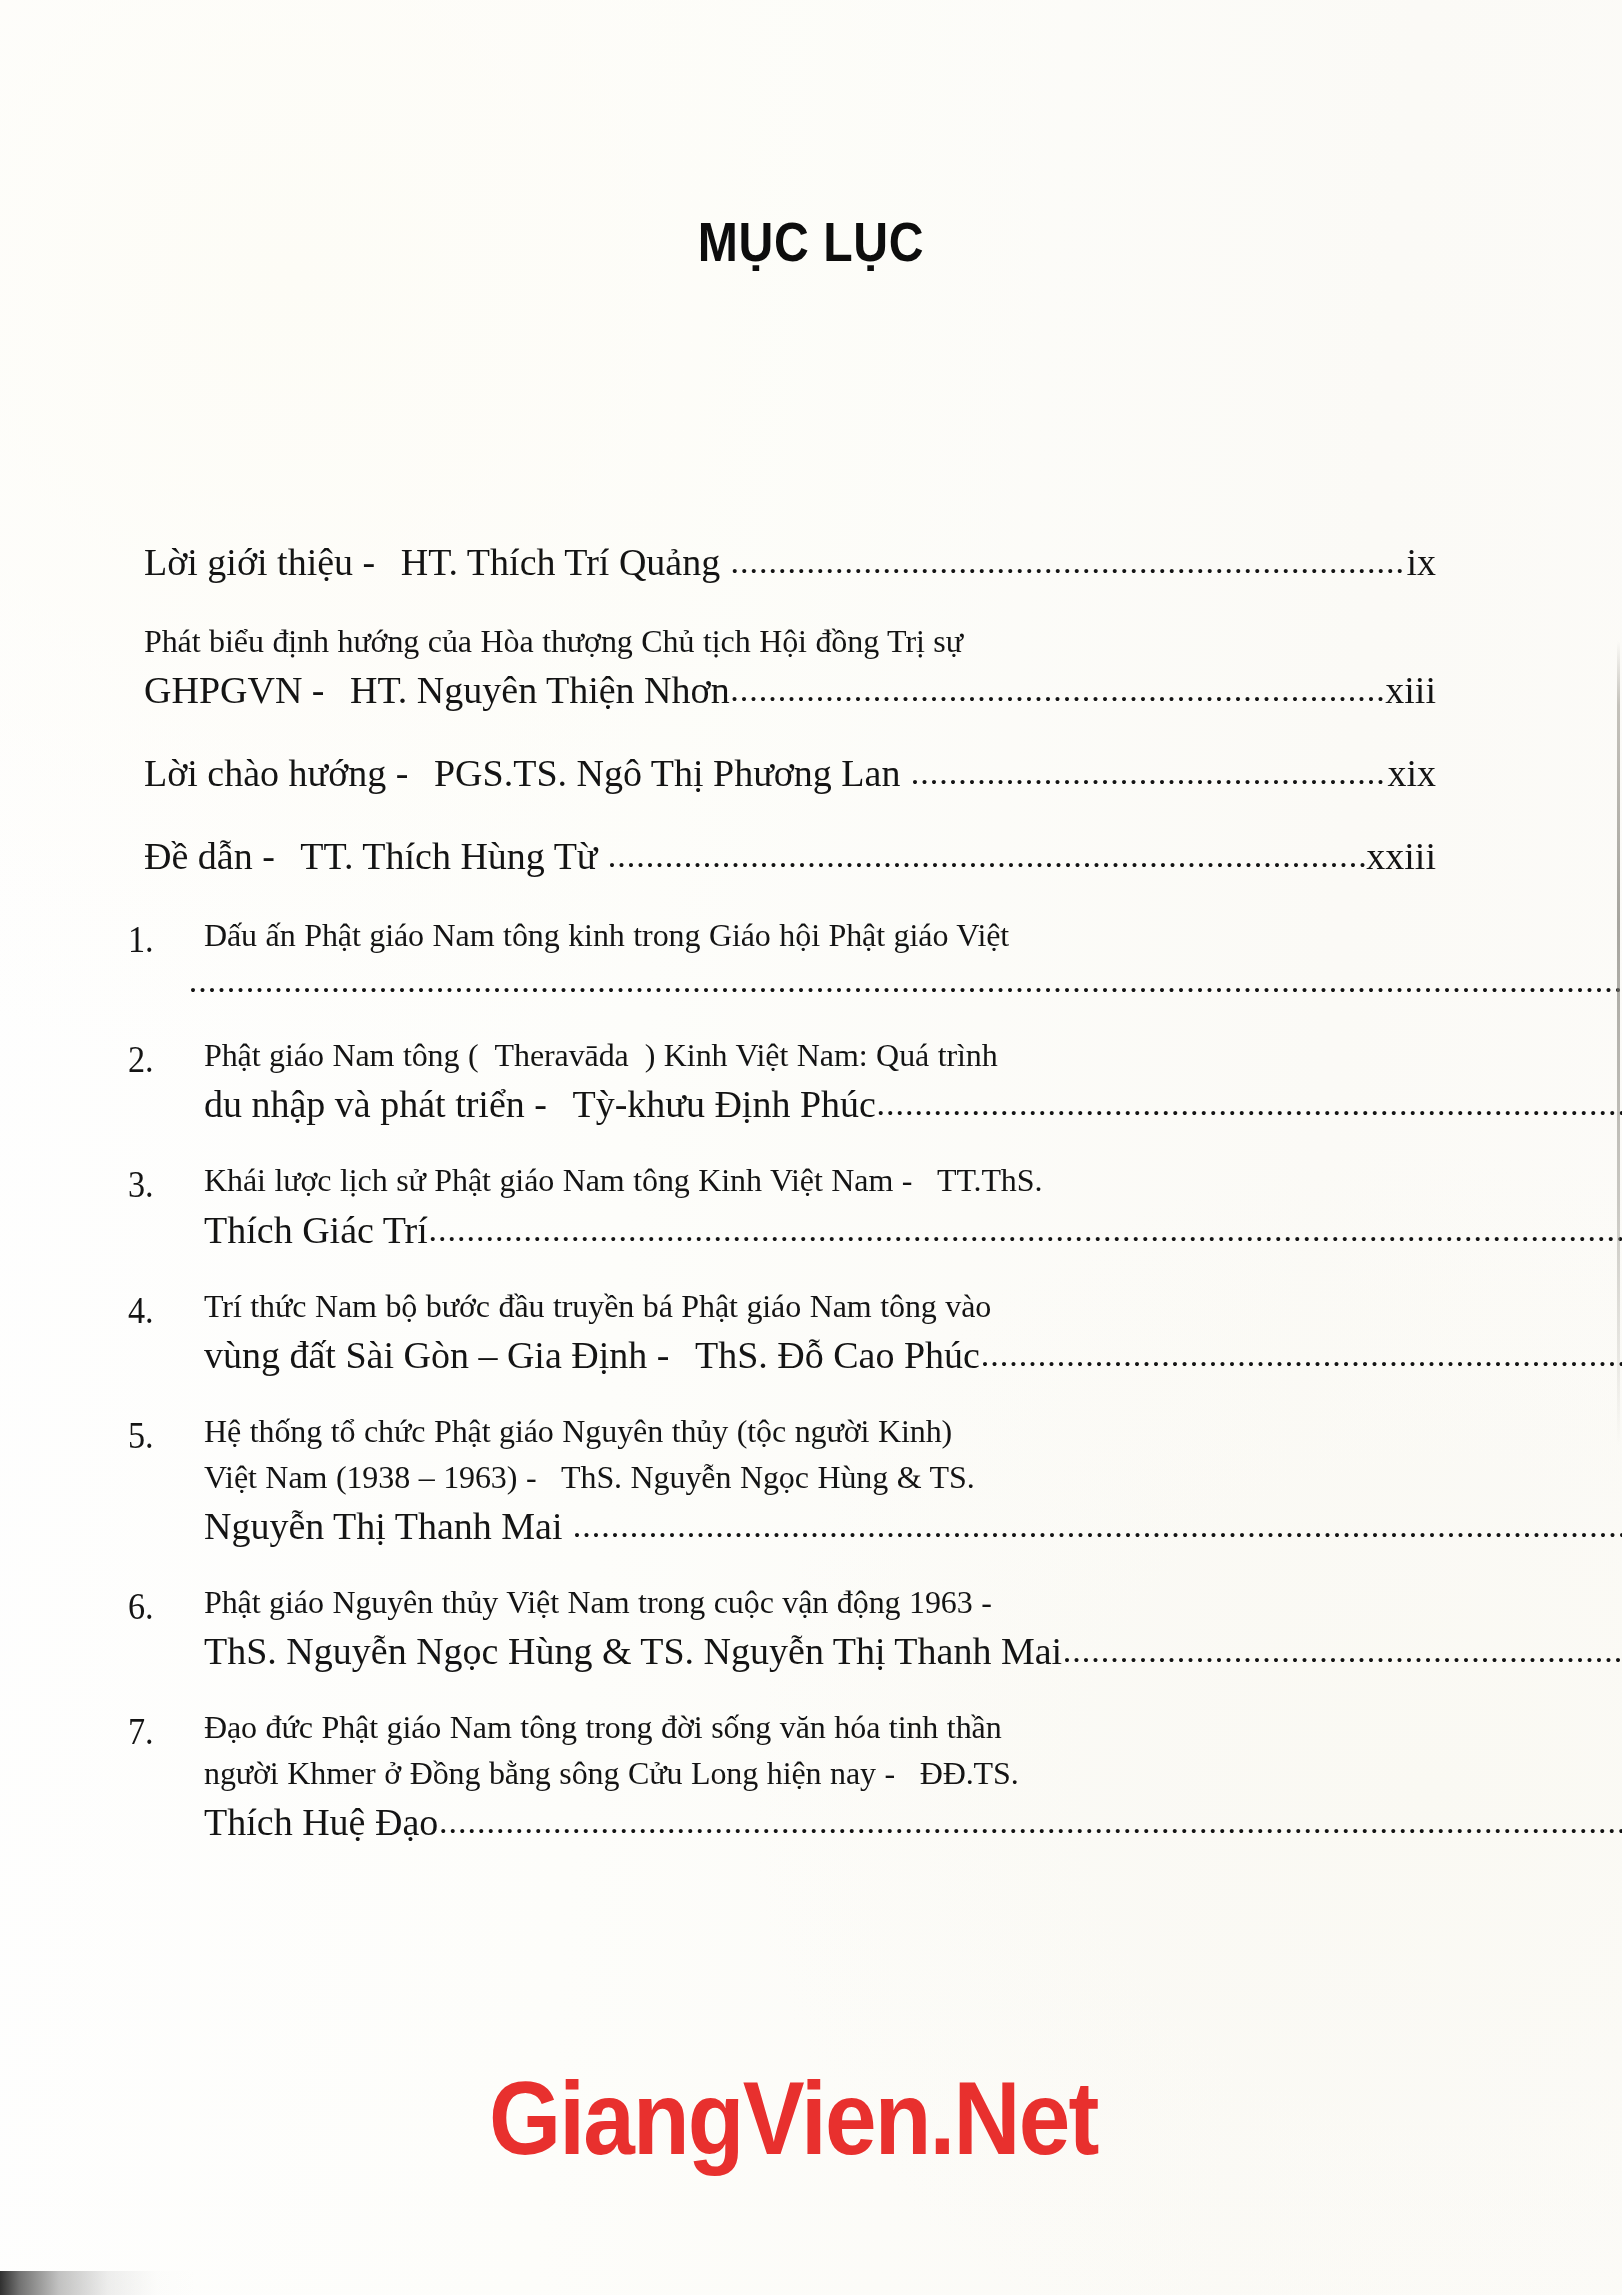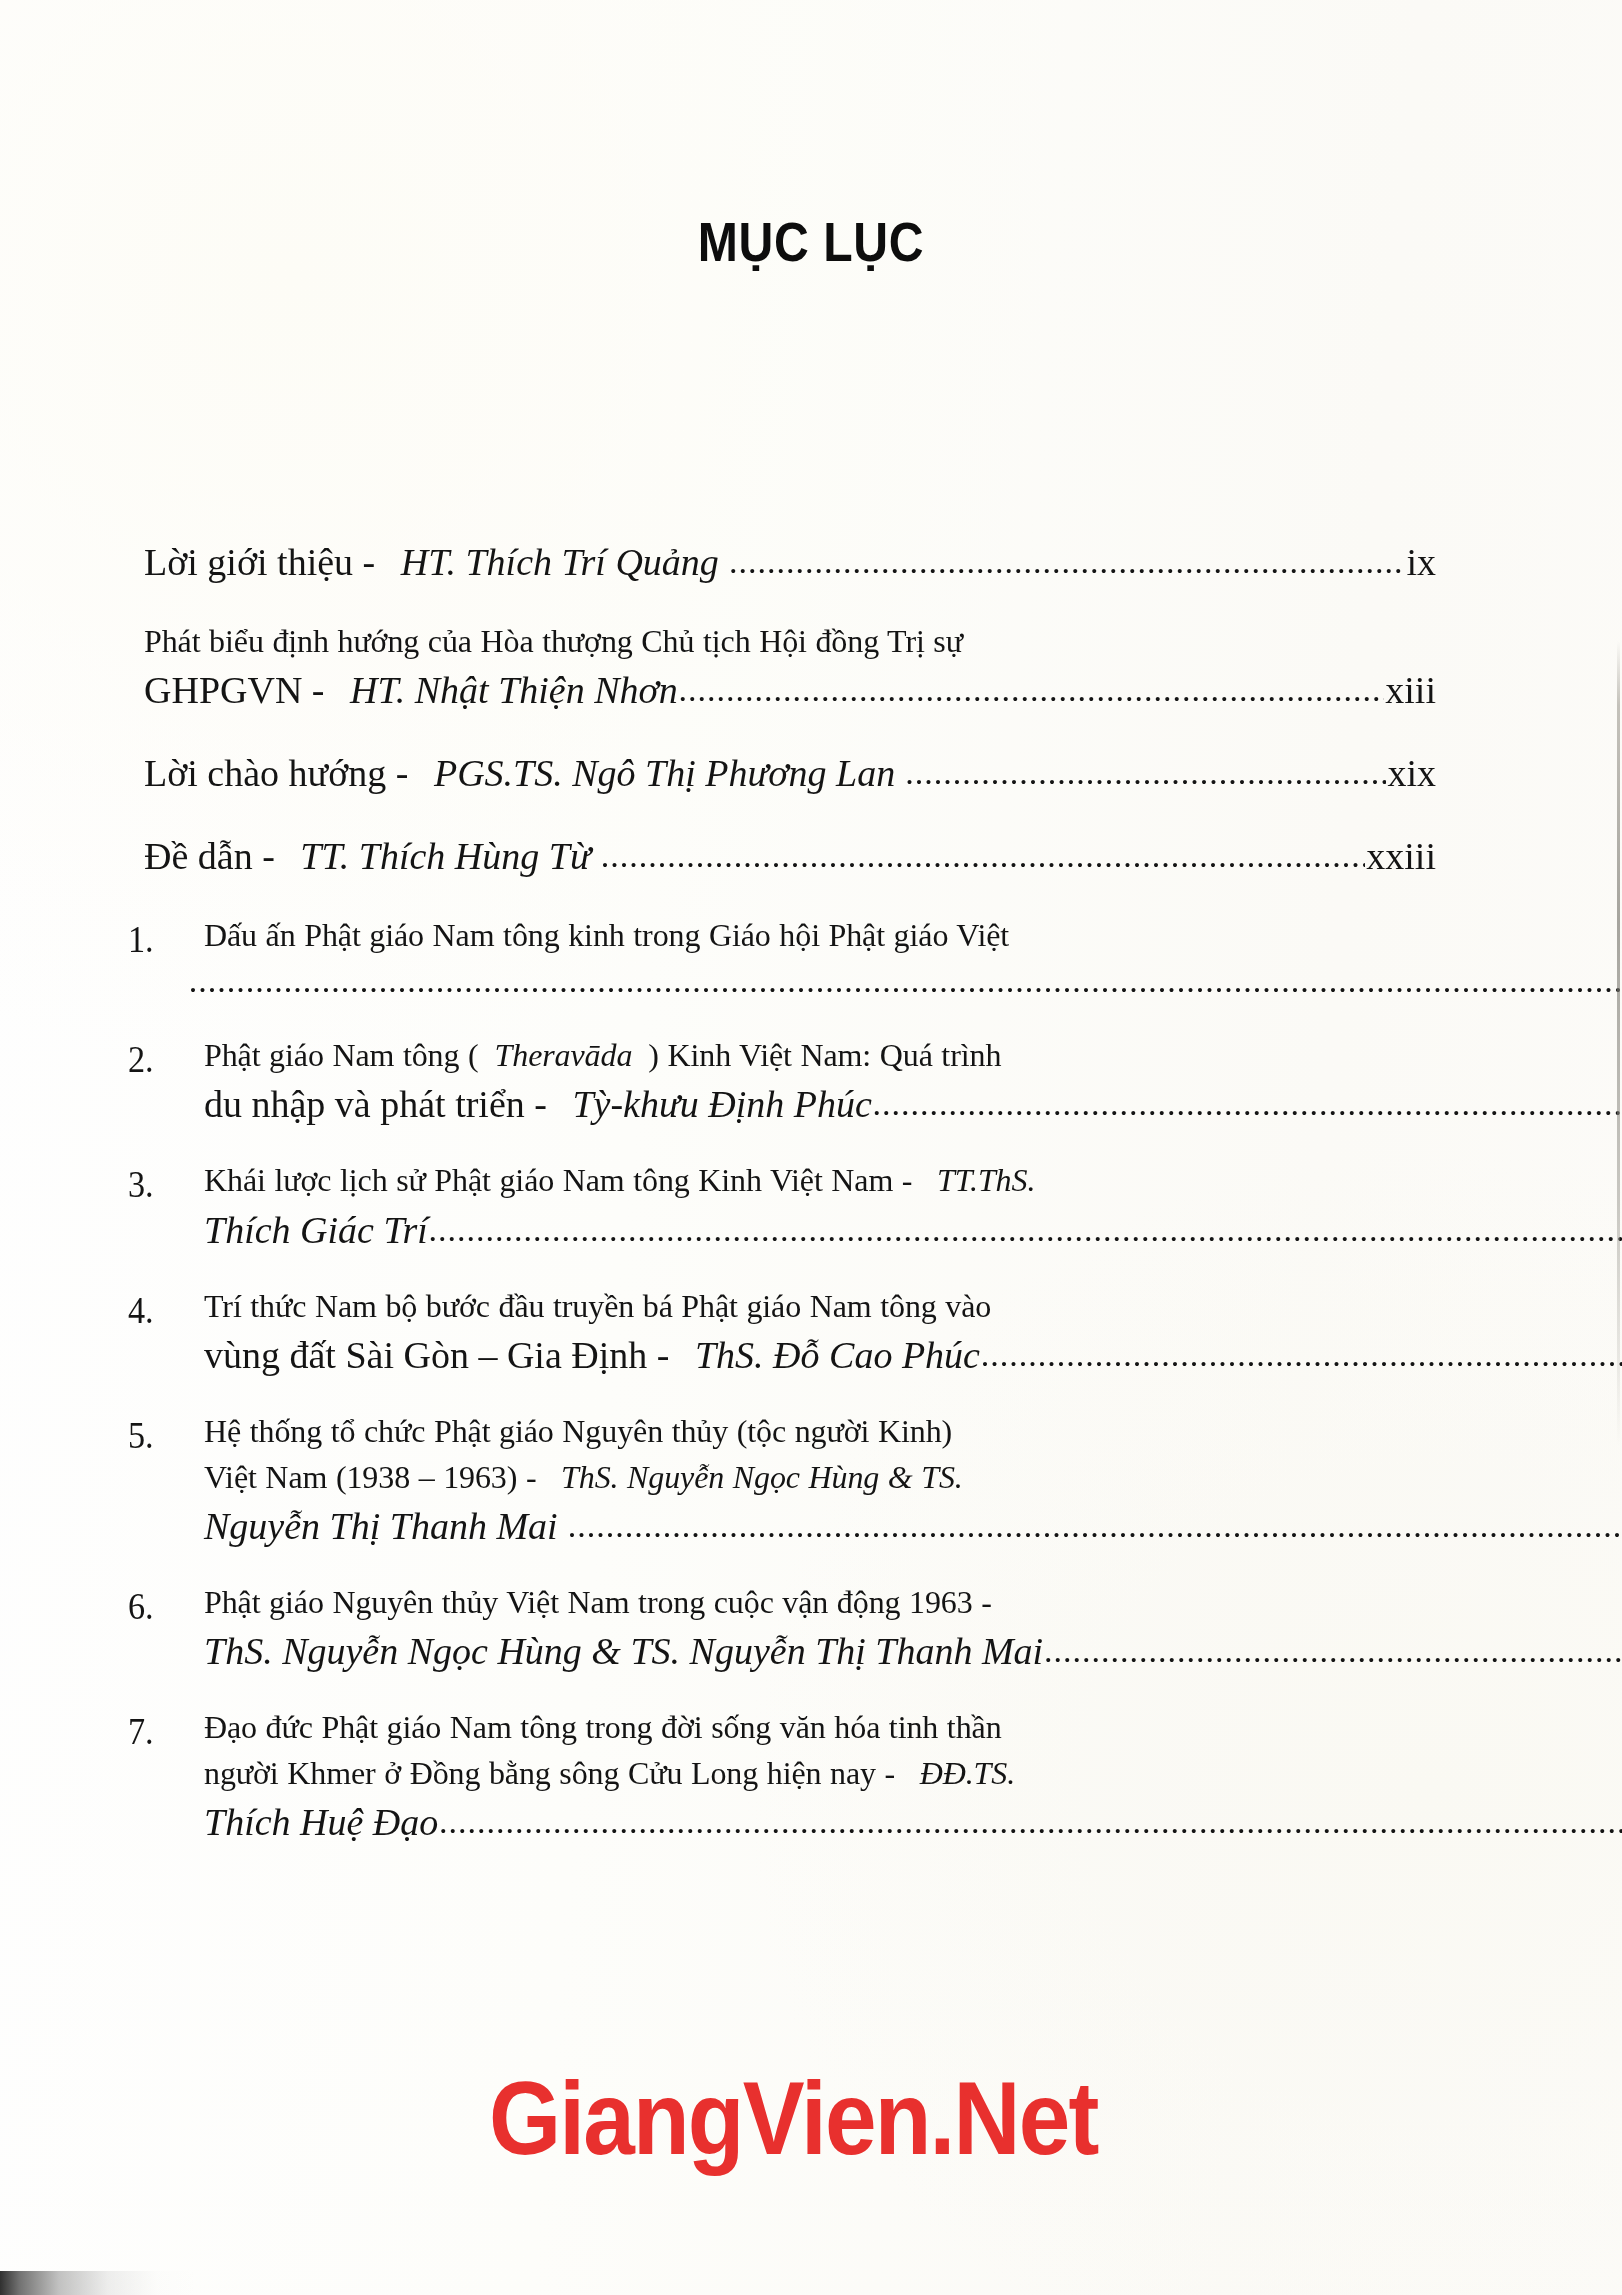--- a/index.html
+++ b/index.html
@@ -129,21 +129,21 @@
     position: relative;
     top: -2px;
     margin-left: 0.7px;
   }
   .lastline .pg {
     flex: 0 0 auto;
     padding-left: 1.3px;
     text-align: right;
   }
   .seg { white-space: pre; margin-left: 16px; }
-  .seg.ital { font-style: italic; }
+  .seg.ital { }
 
   
   .watermark {
     position: absolute;
     left: 489px;
     top: 2067px;
     font-family: "Liberation Sans", "DejaVu Sans", sans-serif;
     font-weight: 700;
     font-size: 103px;
     line-height: 1;
@@ -168,21 +168,21 @@
         <div class="entry">
           <div class="lastline">
             <span><span class="seg">Lời giới thiệu - </span><span class="seg ital">HT. Thích Trí Quảng </span></span>
             <span class="lead-fill">................................................................................................................................................................</span>
             <span class="pg">ix</span>
           </div>
         </div>
         <div class="entry">
           <div class="line"><span class="seg">Phát biểu định hướng của Hòa thượng Chủ tịch Hội đồng Trị sự</span></div>
           <div class="lastline">
-            <span><span class="seg">GHPGVN - </span><span class="seg ital">HT. Nhật Thiện Nhơn</span></span>
+            <span><span class="seg">GHPGVN - </span><span class="seg ital">HT. Nguyên Thiện Nhơn</span></span>
             <span class="lead-fill">................................................................................................................................................................</span>
             <span class="pg">xiii</span>
           </div>
         </div>
         <div class="entry">
           <div class="lastline">
             <span><span class="seg">Lời chào hướng - </span><span class="seg ital">PGS.TS. Ngô Thị Phương Lan </span></span>
             <span class="lead-fill">................................................................................................................................................................</span>
             <span class="pg">xix</span>
           </div>

